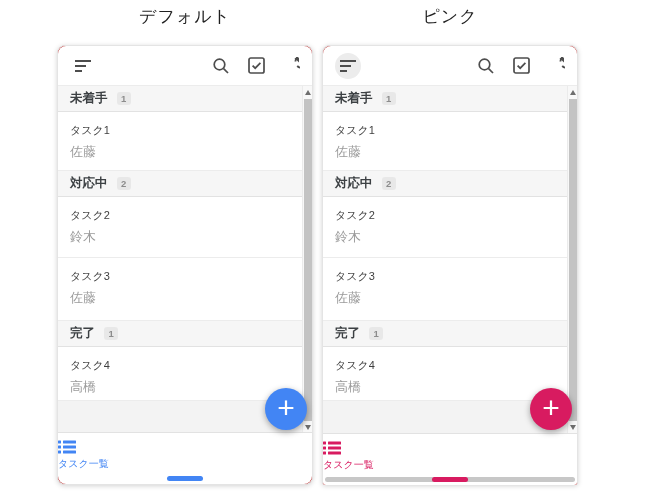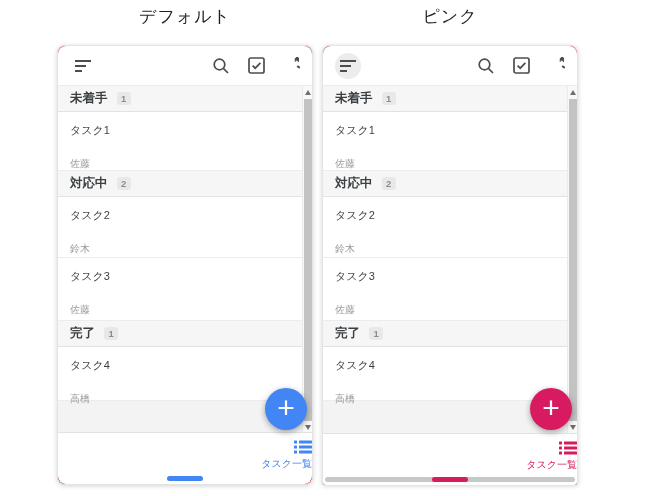--- a/index.html
+++ b/index.html
@@ -25,21 +25,21 @@
 
   
   .list{position:absolute;top:40px;left:0;width:245px;height:348px;overflow:hidden;}
   .sec{height:26px;box-sizing:border-box;display:flex;align-items:center;
        padding:0 12px;background:#f6f6f6;border-bottom:1px solid #e2e2e2;
        font-size:12.5px;font-weight:bold;color:#3c4043;}
   .badge{margin-left:9px;background:#e8e8e8;color:#8c8c8c;font-size:9.5px;font-weight:600;
          padding:1px 4.5px;border-radius:3px;line-height:11px;}
   .task{box-sizing:border-box;padding:11px 12px 0;border-bottom:1px solid #ececec;background:#fff;}
   .task .tt{font-size:11px;color:#3f3f3f;}
-  .task .ta{font-size:10px;color:#9b9b9b;margin-top:19px;}
+  .task .ta{font-size:13px;color:#9b9b9b;margin-top:5px;}
   .filler{height:33px;background:#f3f3f3;}
 
   
   .vscroll{position:absolute;top:40px;right:0;width:10px;height:348px;background:#f8f8f8;
            border-left:1px solid #ebebeb;box-sizing:border-box;}
   .vthumb{position:absolute;top:13px;bottom:13px;left:1px;width:8px;background:#c3c3c3;}
   .arr{position:absolute;left:50%;transform:translateX(-50%);width:0;height:0;
        border-left:3.5px solid transparent;border-right:3.5px solid transparent;}
   .arr.up{top:4px;border-bottom:5px solid #6e6e6e;}
   .arr.down{bottom:4px;border-top:5px solid #6e6e6e;}
@@ -47,21 +47,21 @@
   
   .fab{position:absolute;left:207px;top:342px;width:42px;height:42px;border-radius:50%;
        color:#fff;font-size:30px;font-weight:300;line-height:39px;text-align:center;
        box-shadow:0 2px 6px rgba(0,0,0,0.35);z-index:5;cursor:pointer;}
 
   
   .bnav{position:absolute;left:0;right:0;bottom:0;height:52px;background:#fff;
         border-top:1px solid #e2e2e2;border-radius:0 0 8px 8px;box-sizing:border-box;}
   .cut-bottom .bnav{border-radius:0 0 3px 3px;}
   .tab{position:absolute;left:0;right:0;top:0;display:flex;flex-direction:column;
-       align-items:flex-end;cursor:pointer;}
+       align-items:flex-start;cursor:pointer;}
   .tab svg{margin-top:7px;}
   .tab-label{font-size:10px;margin-top:3px;}
   .indicator{position:absolute;bottom:3px;left:50%;margin-left:-18px;width:36px;height:5px;
              border-radius:3px;z-index:2;}
   .track{position:absolute;bottom:3px;left:2px;right:2px;height:5px;border-radius:3px;
          background:#c7c7c7;z-index:1;}
 </style>
 </head>
 <body>
 

